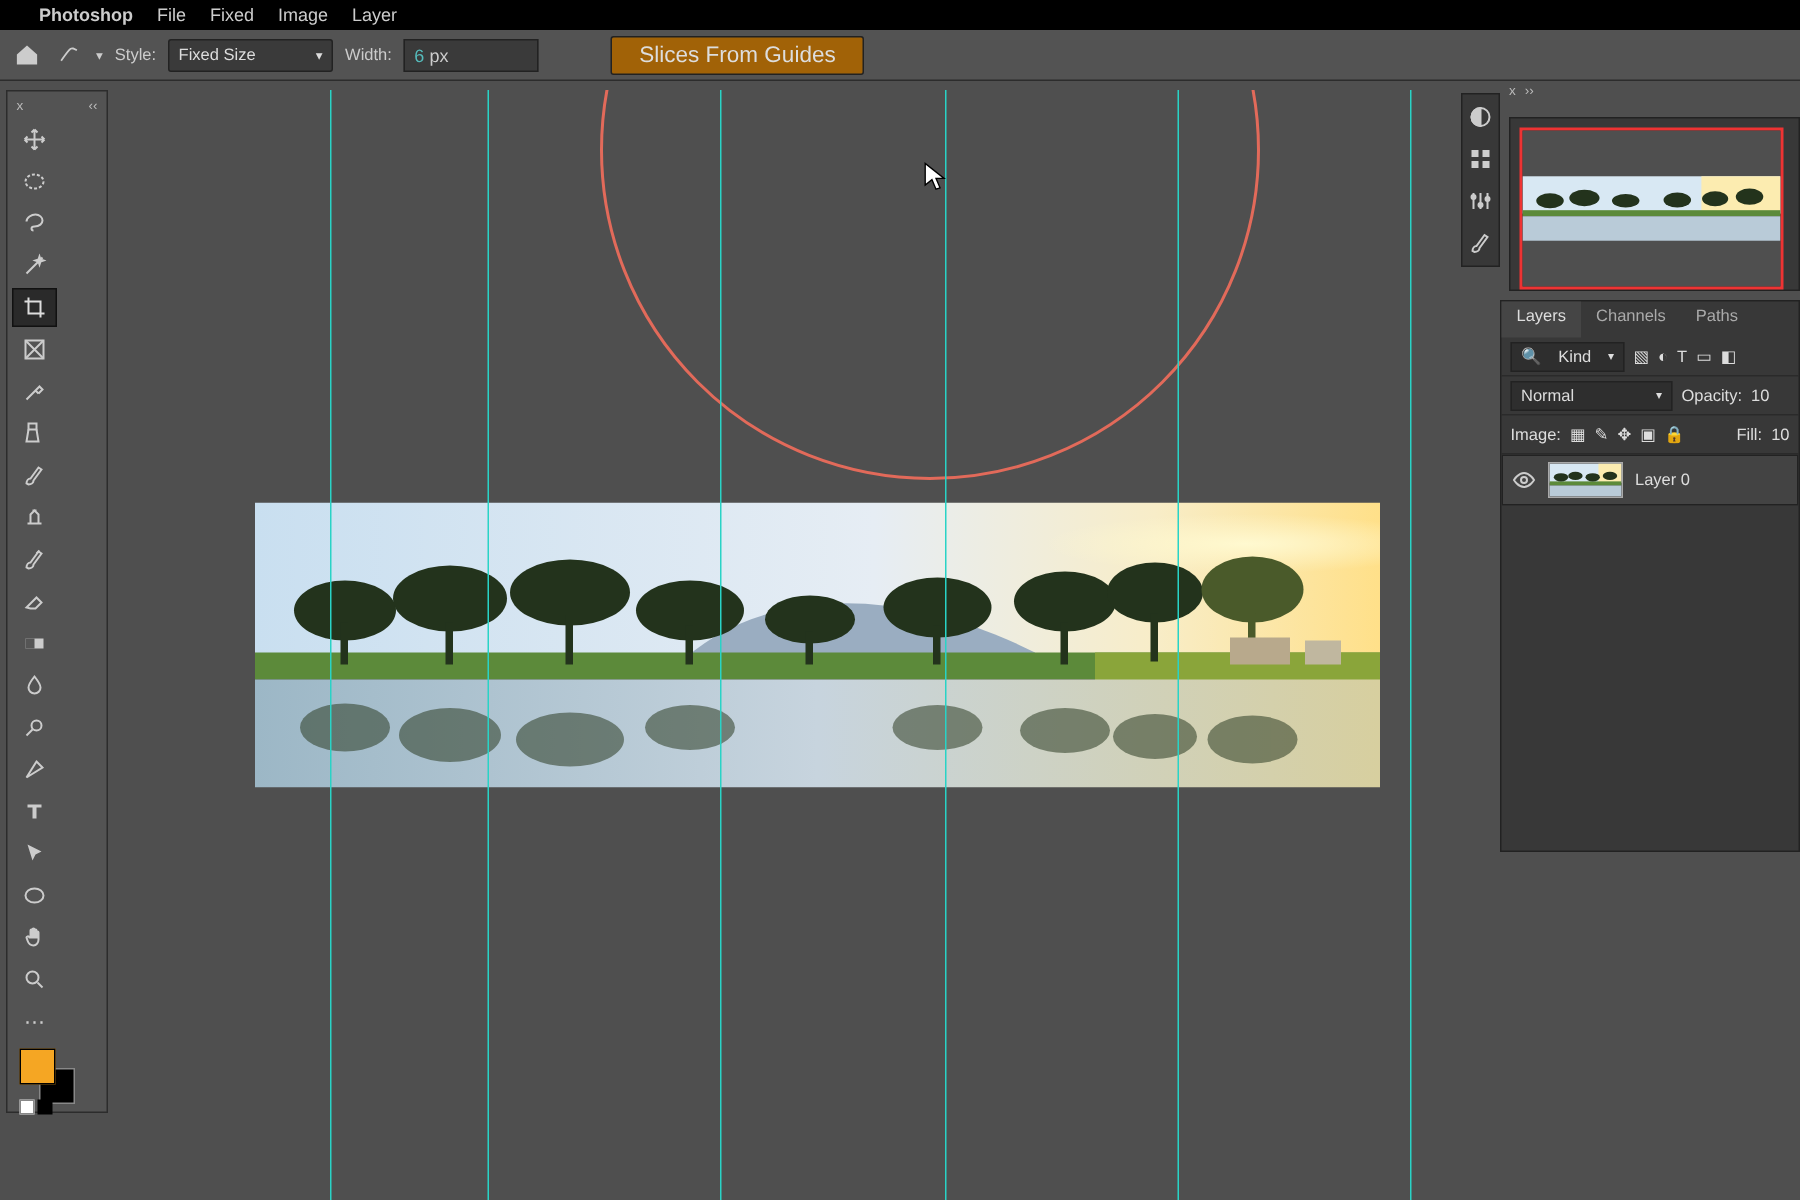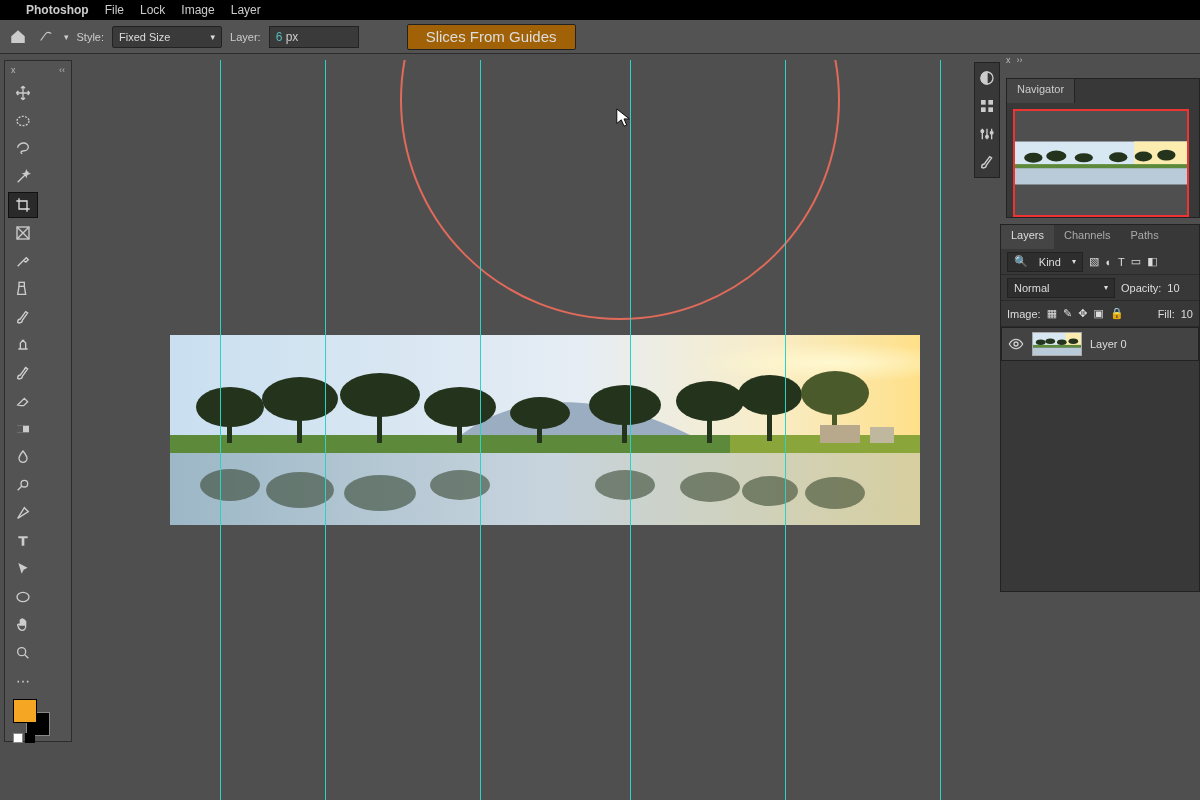--- a/index.html
+++ b/index.html
@@ -67,21 +67,21 @@
   svg { display:block; }
   .txt { font-size:11px; }
 </style>
 </head>
 <body>
 
 <div class="menubar">
   <span class="apple"></span>
   <span style="font-weight:600">Photoshop</span>
   <span>File</span>
-  <span>Lock</span>
+  <span>Fixed</span>
   <span>Image</span>
   <span>Layer</span>
 </div>
 
 <div class="optbar">
   <div class="home-ico">
     <svg viewBox="0 0 24 24" width="18" height="18" fill="#ccc">
         <path d="M3 11 12 3l9 8v9H3z"></path>
       </svg>
   </div>
@@ -89,21 +89,21 @@
     <svg viewBox="0 0 24 24" width="18" height="14" stroke="#ccc" fill="none" stroke-width="2">
         <path d="M3 18 C 14 2, 14 2, 21 6"></path>
       </svg>
   </div>
   <span style="font-size:9px">▾</span>
   <span class="lbl">Style:</span>
   <div class="sel">
     <span>Fixed Size</span>
       <span style="font-size:9px">▾</span>
   </div>
-  <span class="lbl">Layer:</span>
+  <span class="lbl">Width:</span>
   <div class="numbox">
     <span class="v">6</span>&nbsp;<span>px</span>
   </div>
   <div class="bigbtn">Slices From Guides</div>
 </div>
 
 <div class="toolbox">
   <div class="thead">
       <span>x</span>
       <span>‹‹</span>
@@ -336,23 +336,20 @@
           <path d="M4 20c0-3 2-5 4-5l8-11 3 2-8 11c0 2-2 4-5 4z"></path>
         </svg>
       </div>
   </div>
   <div class="tabhdr">
       <span>x</span>
       <span>››</span>
     </div>
 
   <div class="nav panel">
-    <div class="tabs">
-        <div class="tab a">Navigator</div>
-      </div>
     <div class="thumb">
       <svg width="100%" height="100%" viewBox="0 0 750 460" preserveAspectRatio="none">
         <rect width="750" height="460" fill="#4f4f4f"></rect>
         <g transform="translate(0,135)">
           <rect width="750" height="110" fill="#d8e8f3"></rect>
           <rect x="520" width="230" height="110" fill="#fcecb0"></rect>
           <rect y="100" width="750" height="18" fill="#5c8a3a"></rect>
           <rect y="118" width="750" height="72" fill="#b9cbd8"></rect>
           <g fill="#23331c">
             <ellipse cx="80" cy="72" rx="40" ry="22"></ellipse>

